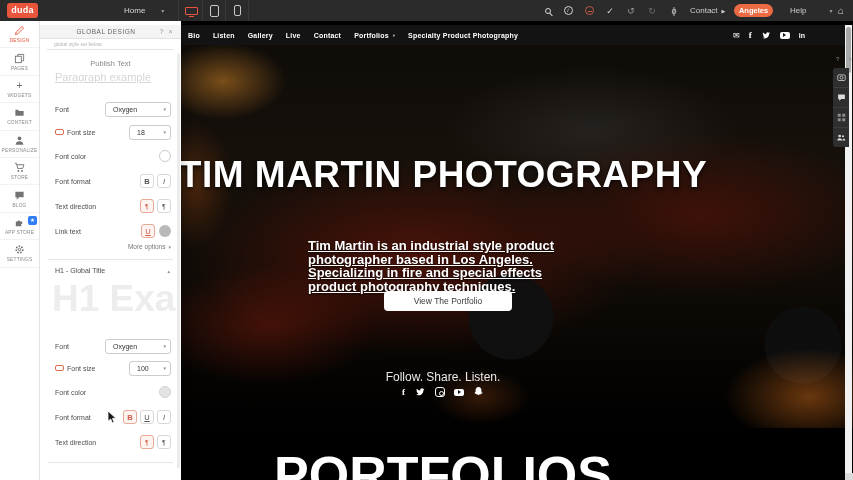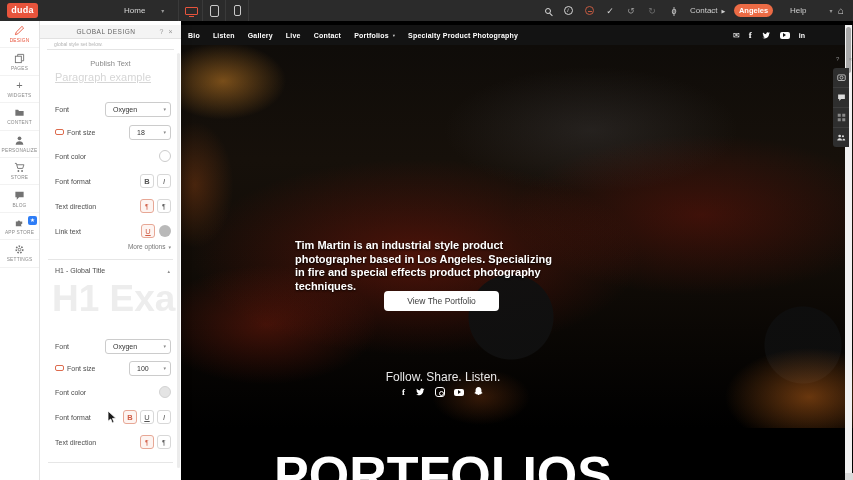--- a/index.html
+++ b/index.html
@@ -113,23 +113,23 @@
        radial-gradient(circle at 622px 300px, rgba(14,14,14,.95) 0 38px, transparent 39px),
        radial-gradient(320px 140px at 235px 212px, rgba(148,26,11,.45), transparent 70%),
        radial-gradient(270px 115px at 520px 170px, rgba(128,22,10,.40), transparent 70%),
        radial-gradient(160px 85px at 85px 280px, rgba(158,34,14,.38), transparent 70%),
        radial-gradient(210px 90px at 410px 85px, rgba(88,88,92,.25), transparent 70%),
        linear-gradient(180deg, #0f0c09 0%, #16100a 30%, #110c07 58%, #070503 82%, #000 100%); }
   .hero-title{ position:absolute; left:262px; top:133px; transform:translateX(-50%); white-space:nowrap;
                color:#fff; font-size:37px; font-weight:700; letter-spacing:.5px; text-shadow:0 2px 4px rgba(0,0,0,.7); }
   .hero-sub{ position:absolute; left:262px; top:190px; transform:translateX(-50%); white-space:nowrap;
              color:#fff; font-size:14.5px; font-weight:700; text-shadow:0 1px 3px rgba(0,0,0,.7); }
-  .hero-body{ position:absolute; left:114px; top:218px; width:258px; color:#fff; font-size:11px; font-weight:700;
-              line-height:13.5px; text-shadow:0 1px 2px rgba(0,0,0,.8); }
-  .cta{ position:absolute; left:203px; top:270px; width:115px; height:20px; background:#fff; border-radius:4px;
+  .hero-body{ position:absolute; left:127px; top:218px; width:258px; color:#fff; font-size:13px; font-weight:700;
+              line-height:13.5px; text-shadow:0 1px 2px rgba(0,0,0,.8);text-decoration:underline; }
+  .cta{ position:absolute; left:203px; top:270px; width:128px; height:20px; background:#fff; border-radius:4px;
         color:#3a3a3a; font-size:8.5px; font-weight:400; text-align:center; line-height:20px; }
   .follow{ position:absolute; left:262px; top:349px; transform:translateX(-50%); color:#e9e9e9; font-size:12px; }
   .hero-social{ position:absolute; left:262px; top:362px; transform:translateX(-50%); display:flex; align-items:center;
                 gap:9px; color:#fff; }
   #next-section{ position:absolute; left:0; top:407px; width:672px; height:52px; background:#000; }
   .portfolios{ position:absolute; left:262px; top:17px; transform:translateX(-50%); color:#fff; font-size:52px;
                font-weight:700; white-space:nowrap; }
 
   
   .site-scrollbar{ position:absolute; left:845px; top:25px; width:7px; height:448px; background:#f1f1f1; z-index:50; }
@@ -397,20 +397,21 @@
             <path d="M11.5 2.6c-.4.2-.8.3-1.2.4.4-.3.7-.7.9-1.2-.4.3-.9.5-1.4.6A2 2 0 0 0 6.3 4.2 5.7 5.7 0 0 1 2.1 2a2 2 0 0 0 .6 2.7c-.3 0-.6-.1-.9-.2 0 1 .7 1.8 1.6 2-.3.1-.6.1-.9 0 .3.8 1 1.4 1.9 1.4A4 4 0 0 1 1.2 9a5.7 5.7 0 0 0 3.1.9c3.7 0 5.8-3.1 5.8-5.8v-.3c.4-.3.8-.7 1-1.1z" fill="#fff"></path>
           </svg>
       </span>
       <span class="si-yt"></span>
       <span class="si-in">in</span>
     </div>
   </div>
 
   <div id="hero"></div>
 
+  <h1 class="hero-title">TIM MARTIN PHOTOGRAPHY</h1>
   <p class="hero-body">Tim Martin is an industrial style product photographer based in Los Angeles. Specializing in fire and special effects product photography techniques.</p>
   <div class="cta">View The Portfolio</div>
 
   <div class="follow">Follow. Share. Listen.</div>
   <div class="hero-social">
     <span class="si-f">f</span>
     <span>
       <svg width="12" height="10" viewBox="0 0 12 12">
           <path d="M11.5 2.6c-.4.2-.8.3-1.2.4.4-.3.7-.7.9-1.2-.4.3-.9.5-1.4.6A2 2 0 0 0 6.3 4.2 5.7 5.7 0 0 1 2.1 2a2 2 0 0 0 .6 2.7c-.3 0-.6-.1-.9-.2 0 1 .7 1.8 1.6 2-.3.1-.6.1-.9 0 .3.8 1 1.4 1.9 1.4A4 4 0 0 1 1.2 9a5.7 5.7 0 0 0 3.1.9c3.7 0 5.8-3.1 5.8-5.8v-.3c.4-.3.8-.7 1-1.1z" fill="#fff"></path>
         </svg>

